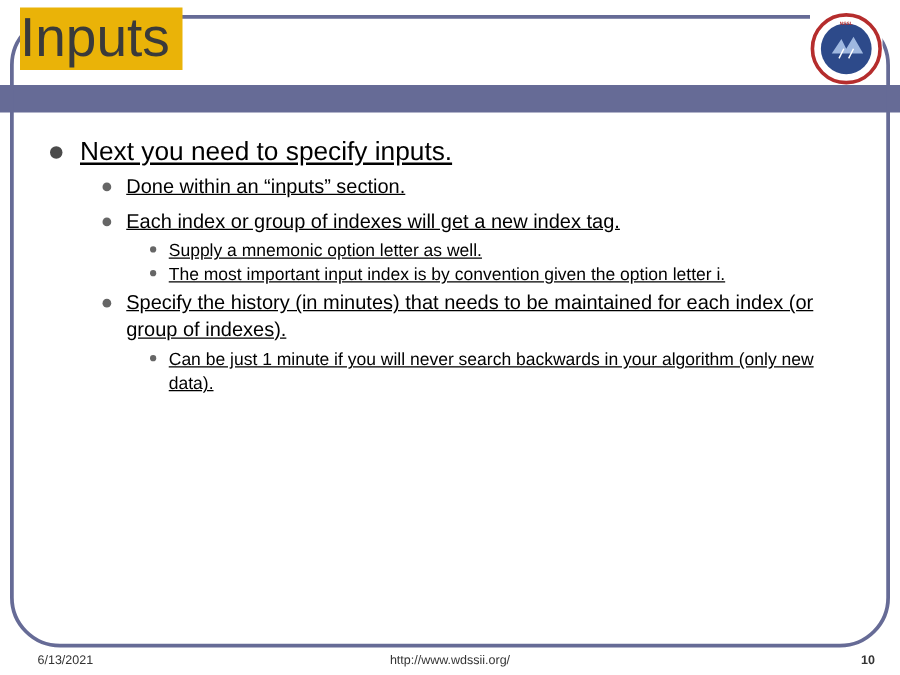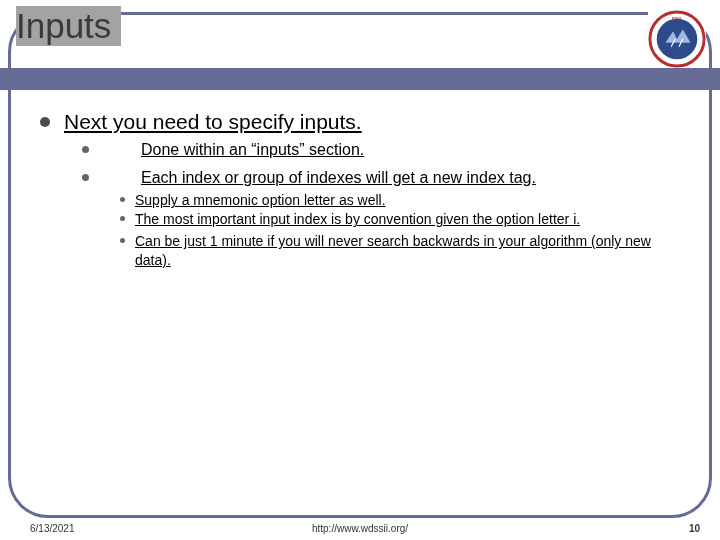--- a/index.html
+++ b/index.html
@@ -32,24 +32,24 @@
     top: 68px;
     left: 0;
     right: 0;
     height: 22px;
     background: #666b96;
   }
   .title {
     position: absolute;
     top: 6px;
     left: 16px;
-    font-size: 35px;
+    font-size: 44px;
     color: #3a3a3a;
     font-weight: normal;
-    background: #a3a3a3;
+    background: #eab308;
     padding-right: 10px;
   }
   .logo {
     position: absolute;
     top: 10px;
     right: 14px;
     width: 58px;
     height: 58px;
     background: #fff;
   }
@@ -57,21 +57,21 @@
     position: absolute;
     top: 108px;
     left: 40px;
     right: 30px;
     color: #000;
   }
   ul { list-style: none; }
   .lvl1 > li { margin-bottom: 4px; text-decoration: underline; }
   .lvl1 > li > .row { display: flex; align-items: flex-start; font-size: 21px; line-height: 1.3; }
   .lvl2 { margin-left: 42px; margin-top: 4px; margin-bottom: 6px; }
-  .lvl2 > li > .row { display: flex; align-items: flex-start; font-size: 16px; line-height: 1.35; gap: 40px; }
+  .lvl2 > li > .row { display: flex; align-items: flex-start; font-size: 16px; line-height: 1.35; }
   .lvl3 { margin-left: 38px; margin-top: 3px; margin-bottom: 3px; }
   .lvl3 > li > .row { display: flex; align-items: flex-start; font-size: 14px; line-height: 1.35; }
   .bullet1 { flex: 0 0 auto; width: 10px; height: 10px; border-radius: 50%; background: #4b4b4b; margin-top: 9px; margin-right: 14px; }
   .bullet2 { flex: 0 0 auto; width: 7px; height: 7px; border-radius: 50%; background: #666; margin-top: 7px; margin-right: 12px; }
   .bullet3 { flex: 0 0 auto; width: 5px; height: 5px; border-radius: 50%; background: #666; margin-top: 6px; margin-right: 10px; }
   .txt { flex: 1 1 auto; }
   .footer {
     position: absolute;
     bottom: 6px;
     left: 0;
@@ -135,20 +135,24 @@
               </li>
               <li>
                 <div class="row">
                     <span class="bullet3"></span>
                     <span class="txt">The most important input index is by convention given the option letter i.</span>
                   </div>
               </li>
             </ul>
           </li>
           <li>
+            <div class="row">
+                <span class="bullet2"></span>
+                <span class="txt">Specify the history (in minutes) that needs to be maintained for each index (or group of indexes).</span>
+              </div>
             <ul class="lvl3">
               <li>
                 <div class="row">
                     <span class="bullet3"></span>
                     <span class="txt">Can be just 1 minute if you will never search backwards in your algorithm (only new data).</span>
                   </div>
               </li>
             </ul>
           </li>
         </ul>

